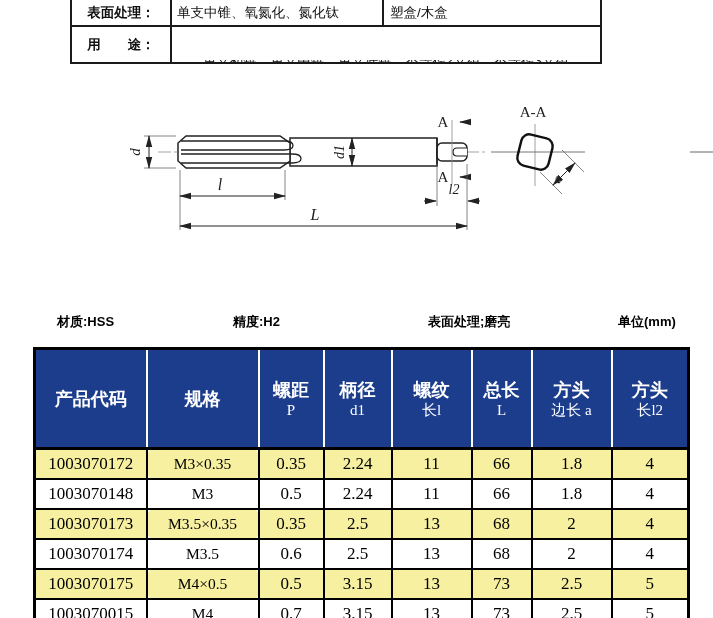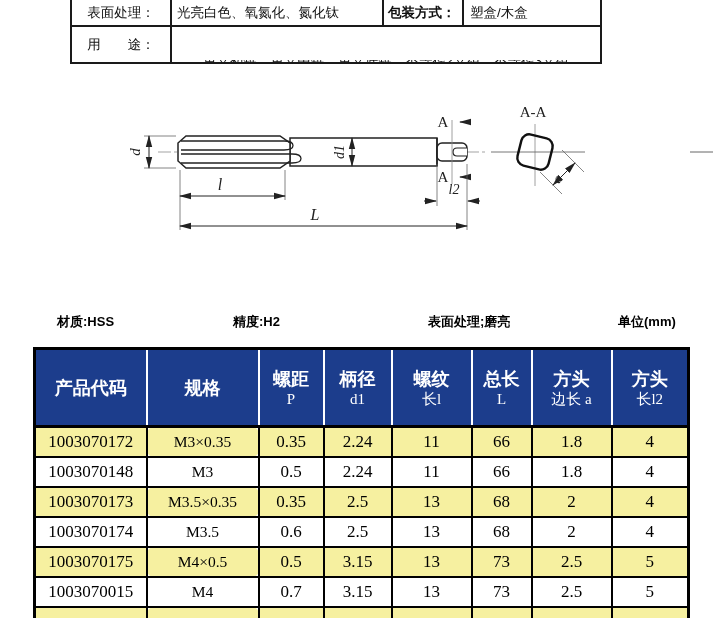--- a/index.html
+++ b/index.html
@@ -12,41 +12,41 @@
   
   .spec-table{
     position:absolute;left:70px;top:0;width:528px;
     border:2px solid #1a1a1a;border-top:none;
     font-size:13.5px;
   }
   .spec-row{display:flex;}
   .spec-row.r1{height:25px;border-bottom:2px solid #1a1a1a;}
   .spec-row.r2{height:35px;}
   .spec-cell{display:flex;align-items:center;box-sizing:border-box;white-space:nowrap;overflow:hidden;}
-  .spec-label{width:100px;justify-content:center;font-weight:normal;border-right:2px solid #1a1a1a;flex:none;text-align:right;}
+  .spec-label{width:100px;justify-content:center;font-weight:bold;border-right:2px solid #1a1a1a;flex:none;text-align:right;}
   .spec-val1{width:212px;padding-left:5px;border-right:2px solid #1a1a1a;flex:none;}
   .spec-label2{width:80px;justify-content:left;padding-left:4px;font-weight:bold;border-right:2px solid #1a1a1a;flex:none;}
   .spec-val2{flex:1;padding-left:6px;}
   .spec-valwide{flex:1;justify-content:center;margin-top:33px;}
   
   .diagram{position:absolute;left:0;top:90px;}
   .diagram text{font-family:"Liberation Serif",serif;fill:#222;}
   
   .info-bar{position:absolute;left:0;top:313px;width:663px;height:20px;font-size:13px;font-weight:600;color:#000;}
   .info-item{position:absolute;top:0;white-space:nowrap;}
   
   .main-table{
     position:absolute;left:33px;top:347px;width:654px;
     border-collapse:collapse;table-layout:fixed;
   }
   .main-table th{
     background:#1c3d8c;color:#ffffff;
     border-left:2px solid #ffffff;border-right:2px solid #ffffff;
     border-top:3px solid #000;border-bottom:3px solid #000;
-    height:75px;padding:0;vertical-align:middle;text-align:center;
+    height:75px;padding:11px;vertical-align:middle;text-align:center;
   }
   .main-table th:first-child{border-left:3px solid #000;}
   .main-table th:last-child{border-right:3px solid #000;}
   .hline1{font-size:18px;font-weight:bold;line-height:22px;font-family:"Liberation Sans",sans-serif;}
   .hline2{font-size:15px;font-weight:normal;line-height:18px;font-family:"Liberation Serif",serif;}
   .main-table td{
     border:2px solid #000;height:28px;padding:0 2px;
     text-align:center;vertical-align:middle;
     font-family:"Liberation Serif",serif;font-size:17px;color:#000;
     white-space:nowrap;overflow:hidden;
@@ -56,22 +56,21 @@
   .main-table tr:nth-child(even) td{background:#ffffff;}
   .main-table td:first-child{border-left:3px solid #000;}
   .main-table td:last-child{border-right:3px solid #000;}
 </style>
 </head>
 <body>
 
 <div class="spec-table">
   <div class="spec-row r1">
     <div class="spec-cell spec-label">表面处理：</div>
-    <div class="spec-cell spec-val1">光亮白色、氧氮化、氮化钛</div>
-    <div class="spec-cell spec-label2">包装方式：</div>
+    <div class="spec-cell spec-val1">单支中锥、氧氮化、氮化钛</div>
     <div class="spec-cell spec-val2">塑盒/木盒</div>
   </div>
   <div class="spec-row r2">
     <div class="spec-cell spec-label">用　　途：</div>
     <div class="spec-cell spec-valwide">单支初锥、单支中锥、单支底锥、不等径2支组、不等径3支组</div>
   </div>
 </div>
 
 <svg class="diagram" width="713" height="160" viewBox="0 0 713 160">
   <defs>

